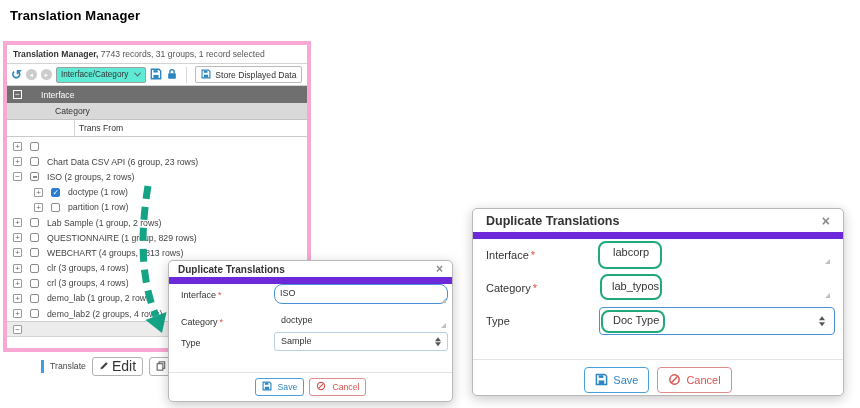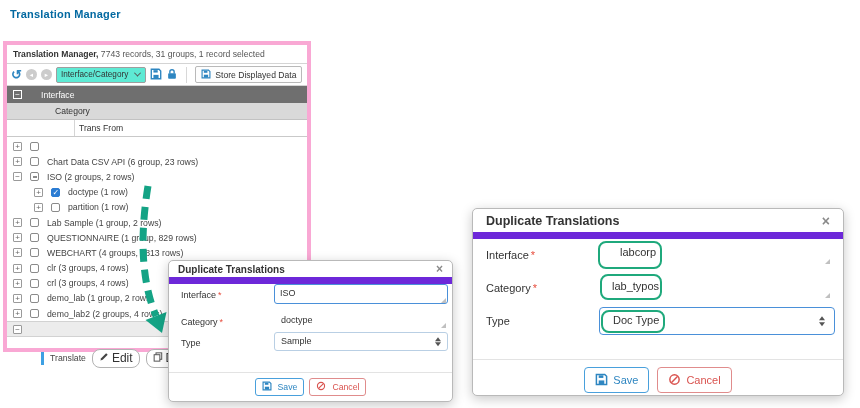--- a/index.html
+++ b/index.html
@@ -1,20 +1,20 @@
 <!DOCTYPE html>
 <html><head>
 <meta charset="utf-8">
 <style>
   * { box-sizing: border-box; margin: 0; padding: 0; }
   html,body { width: 860px; height: 408px; background: #fff; overflow: hidden;
     font-family: "Liberation Sans", sans-serif; position: relative; }
 
-  .page-title { position: absolute; left: 10px; top: 8px; font-size: 11px;
-    font-weight: bold; color: #0369a1; letter-spacing: .2px; }
+  .page-title { position: absolute; left: 10px; top: 8px; font-size: 13px;
+    font-weight: bold; color: #000000; letter-spacing: .2px; }
 
   
   .panel { position: absolute; left: 3px; top: 41px; width: 308px; height: 311px;
     background: #fff; border: 4px solid #f9a8d4; z-index: 1; font-size: 8.7px; color:#444; }
   .infobar { height: 19px; line-height: 18px; border-bottom: 1px solid #d4d4d4;
     padding-left: 6px; font-size: 8.6px; color: #555; white-space: nowrap; }
   .infobar b { color: #333; }
   .toolbar { height: 22px; display: flex; align-items: center; gap: 4px;
     padding: 0 4px; border-bottom: 1px solid #d4d4d4; }
   .refresh { color: #2e86c1; font-size: 13px; font-weight: bold; line-height: 13px; }
@@ -52,25 +52,25 @@
   .cb.checked { background: #2b7cd3; border-color: #2b7cd3; }
   .cb.checked::after { content: "✓"; position: absolute; left: 0.5px; top: -1px;
     font-size: 8px; color: #fff; }
   .cb.indeterminate::after { content: ""; position: absolute; left: 1.5px; top: 3px;
     width: 4.5px; height: 1.5px; background: #8a8a8a; }
   .row-label { white-space: nowrap; }
 
   .collapse-row { height: 16px; background: #ececec; border-top: 1px solid #d2d2d2;
     border-bottom: 1px solid #d2d2d2; display: flex; align-items: center; padding-left: 6px; }
   .actions { height: 22px; display: flex; align-items: center; gap: 6px;
-    padding-left: 34px; margin-top: 10px; }
+    padding-left: 34px; margin-top: 18px; }
   .accent { width: 3px; height: 13px; background: #3da0e3; }
   .translate-lbl { color: #444; }
-  .btn-sm { height: 19px; border: 1px solid #b2b2b2; border-radius: 8px; background: #fff;
-    display: inline-flex; align-items: center; gap: 3px; padding: 0 6px; font-size: 12px; color: #333; }
+  .btn-sm { height: 19px; border: 1px solid #b2b2b2; border-radius: 3px; background: #fff;
+    display: inline-flex; align-items: center; gap: 3px; padding: 0 6px; font-size: 14px; color: #333; }
 
   
   .arrow-overlay { position: absolute; left: 0; top: 0; width: 860px; height: 408px;
     z-index: 5; pointer-events: none; }
 
   
   .dialog { position: absolute; background: #fff; border: 1px solid #b9b9b9;
     border-radius: 5px; box-shadow: 0 3px 12px rgba(0,0,0,.22); z-index: 10; }
   .dlg-hdr { display: flex; justify-content: space-between; align-items: center;
     border-bottom: 7px solid #6d28d9; font-weight: bold; color: #333; }
@@ -90,37 +90,37 @@
     border-top: 4px solid #555; }
   .grip { position: absolute; right: 1px; bottom: 1px; width: 0; height: 0;
     border-bottom: 5px solid #c0c0c0; border-left: 5px solid transparent; }
 
   
   .dlg1 { left: 168px; top: 260px; width: 285px; height: 142px; font-size: 9px; }
   .dlg1 .dlg-hdr { height: 23px; padding: 0 9px; font-size: 10px; }
   .dlg1 .dlg-close { font-size: 12px; }
   .dlg1 .flabel { position: absolute; left: 12px; font-size: 9px; color: #333; }
   .dlg1 .field { position: absolute; left: 105px; width: 174px; color: #333; }
-  .f1-ta { top: 23px; height: 20px; border: 1.5px solid #4a90d9; border-radius: 3px;
+  .f1-ta { top: 23px; height: 20px; border: 1.5px solid #4a90d9; border-radius: 8px;
     line-height: 17px; padding-left: 5px; }
   .f1-plain { top: 51px; height: 17px; line-height: 16px; padding-left: 7px; }
   .f1-sel { top: 71px; height: 19px; border: 1px solid #b9cfe4; border-radius: 3px;
     line-height: 17px; padding-left: 6px; }
   .dlg1 .dlg-sep { top: 111px; }
   .dlg1 .dlg-btns { top: 117px; gap: 5px; }
   .dlg1 .btn-save, .dlg1 .btn-cancel { height: 18px; padding: 0 6px; gap: 3px;
     border-radius: 3px; font-size: 8.7px; }
 
   
   .dlg2 { left: 472px; top: 208px; width: 372px; height: 188px; font-size: 11px; }
   .dlg2 .dlg-hdr { height: 30px; padding: 0 13px; font-size: 12.5px; }
   .dlg2 .dlg-close { font-size: 14px; }
   .dlg2 .flabel { position: absolute; left: 13px; font-size: 11px; color: #333; }
   .dlg2 .field { position: absolute; left: 126px; width: 236px; color: #333; }
-  .f2-plain1 { top: 30px; height: 26px; line-height: 26px; padding-left: 21px; }
+  .f2-plain1 { top: 30px; height: 26px; line-height: 26px; padding-left: 14px; }
   .f2-plain2 { top: 64px; height: 26px; line-height: 26px; padding-left: 13px; }
   .f2-sel { top: 98px; height: 28px; border: 1.5px solid #4a90d9; border-radius: 4px;
     line-height: 25px; padding-left: 13px; }
   .dlg2 .dlg-sep { top: 150px; }
   .dlg2 .dlg-btns { top: 158px; gap: 8px; }
   .dlg2 .btn-save, .dlg2 .btn-cancel { height: 26px; padding: 0 10px; gap: 5px;
     border-radius: 4px; font-size: 11px; }
   .hl-box { position: absolute; border: 2.5px solid #1fa97c; border-radius: 8px;
     background: transparent; pointer-events: none; }
   .hl1 { left: 125px; top: 32px; width: 64px; height: 28px; }

